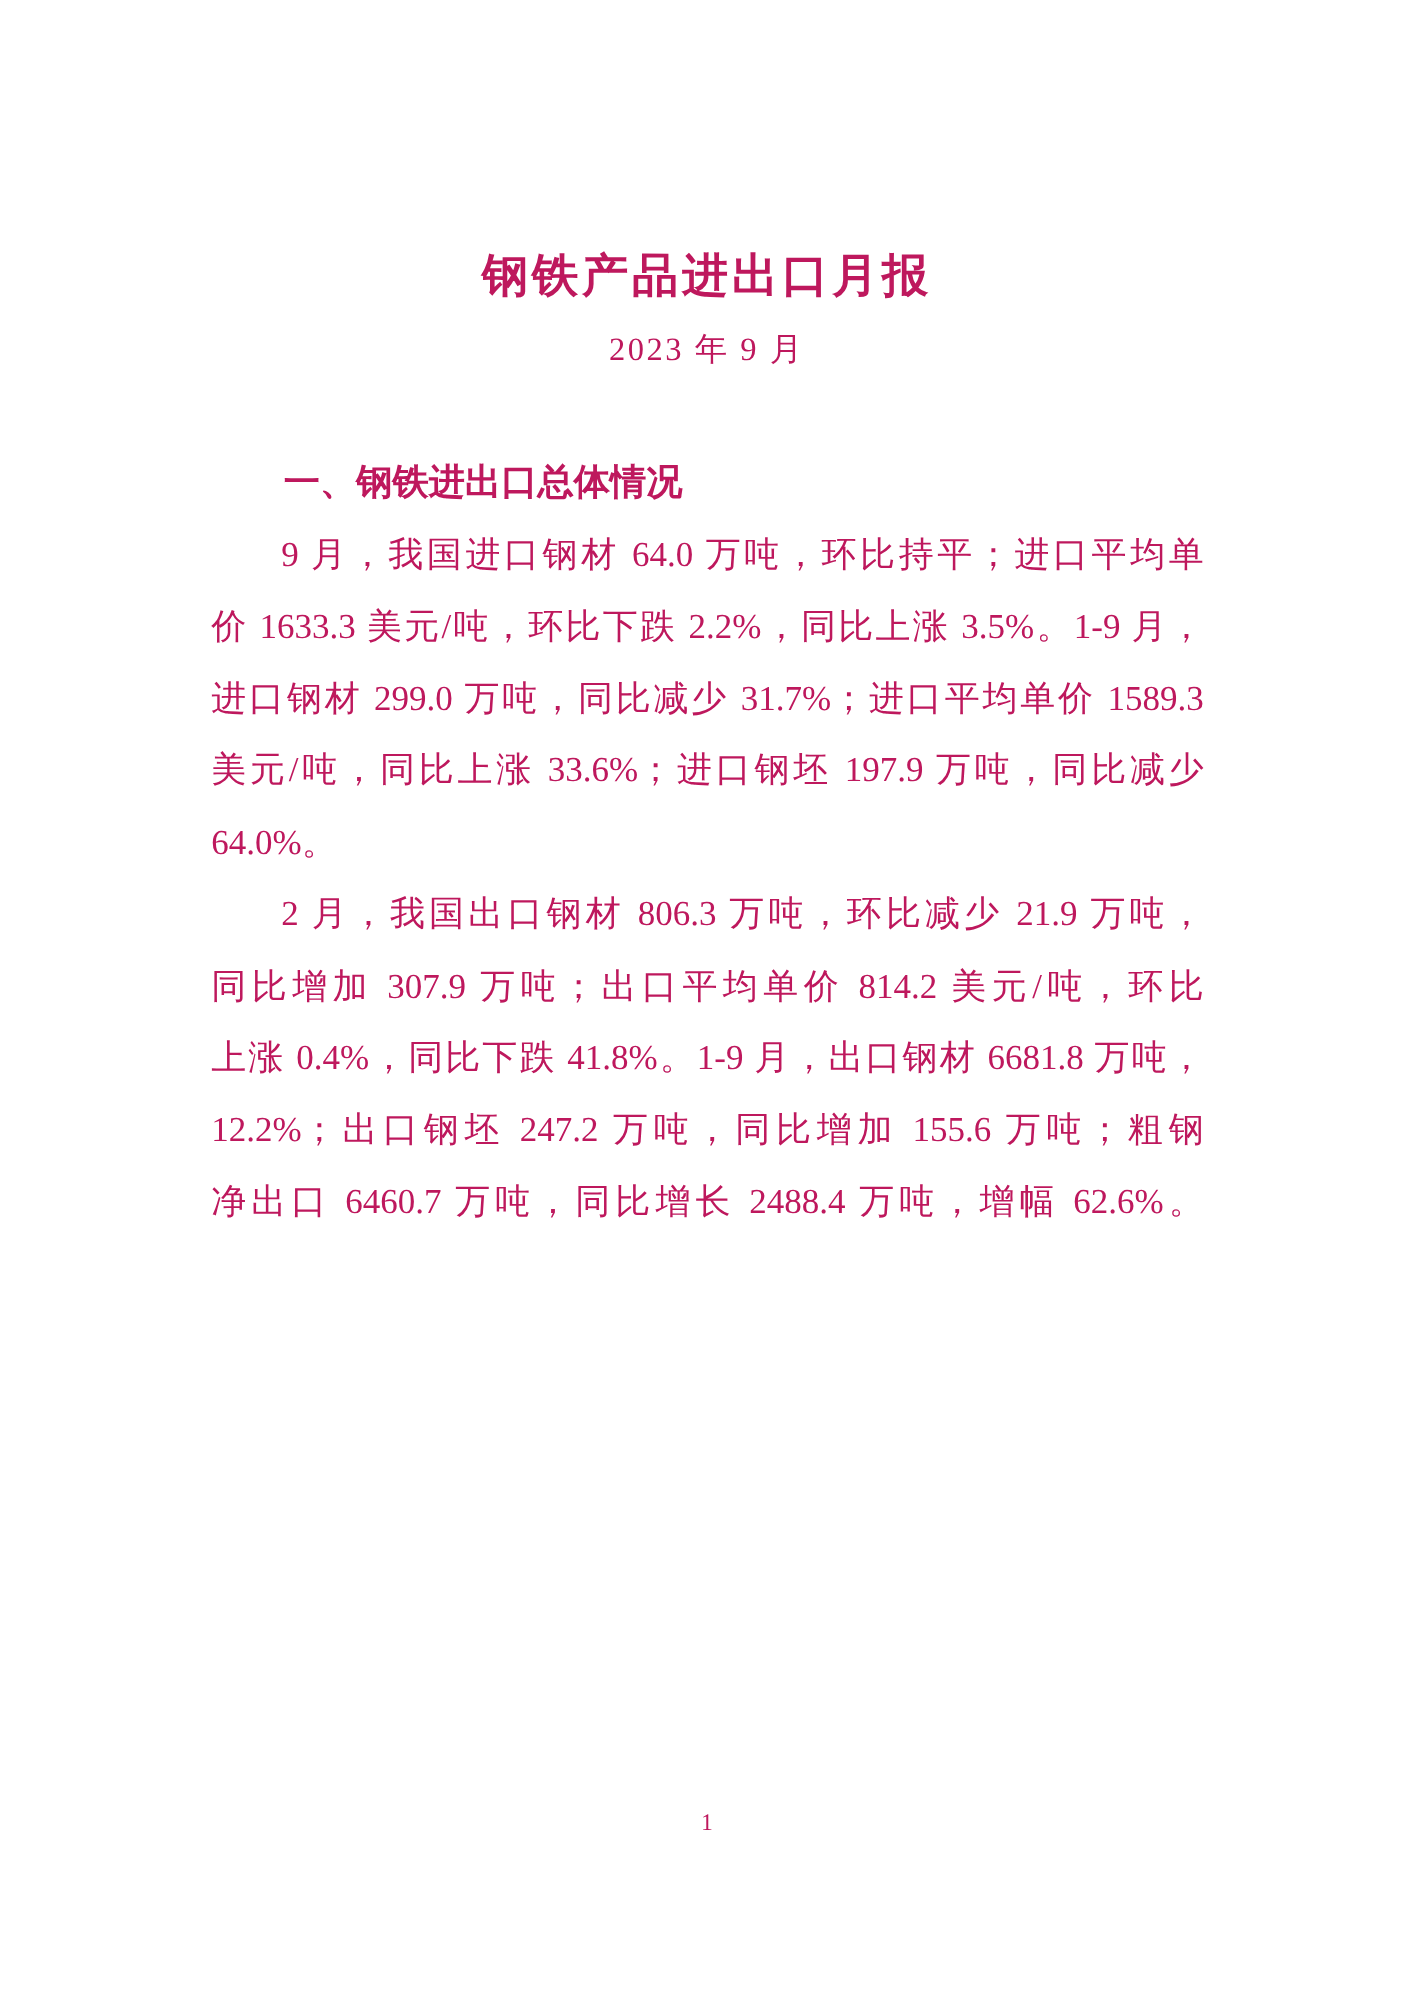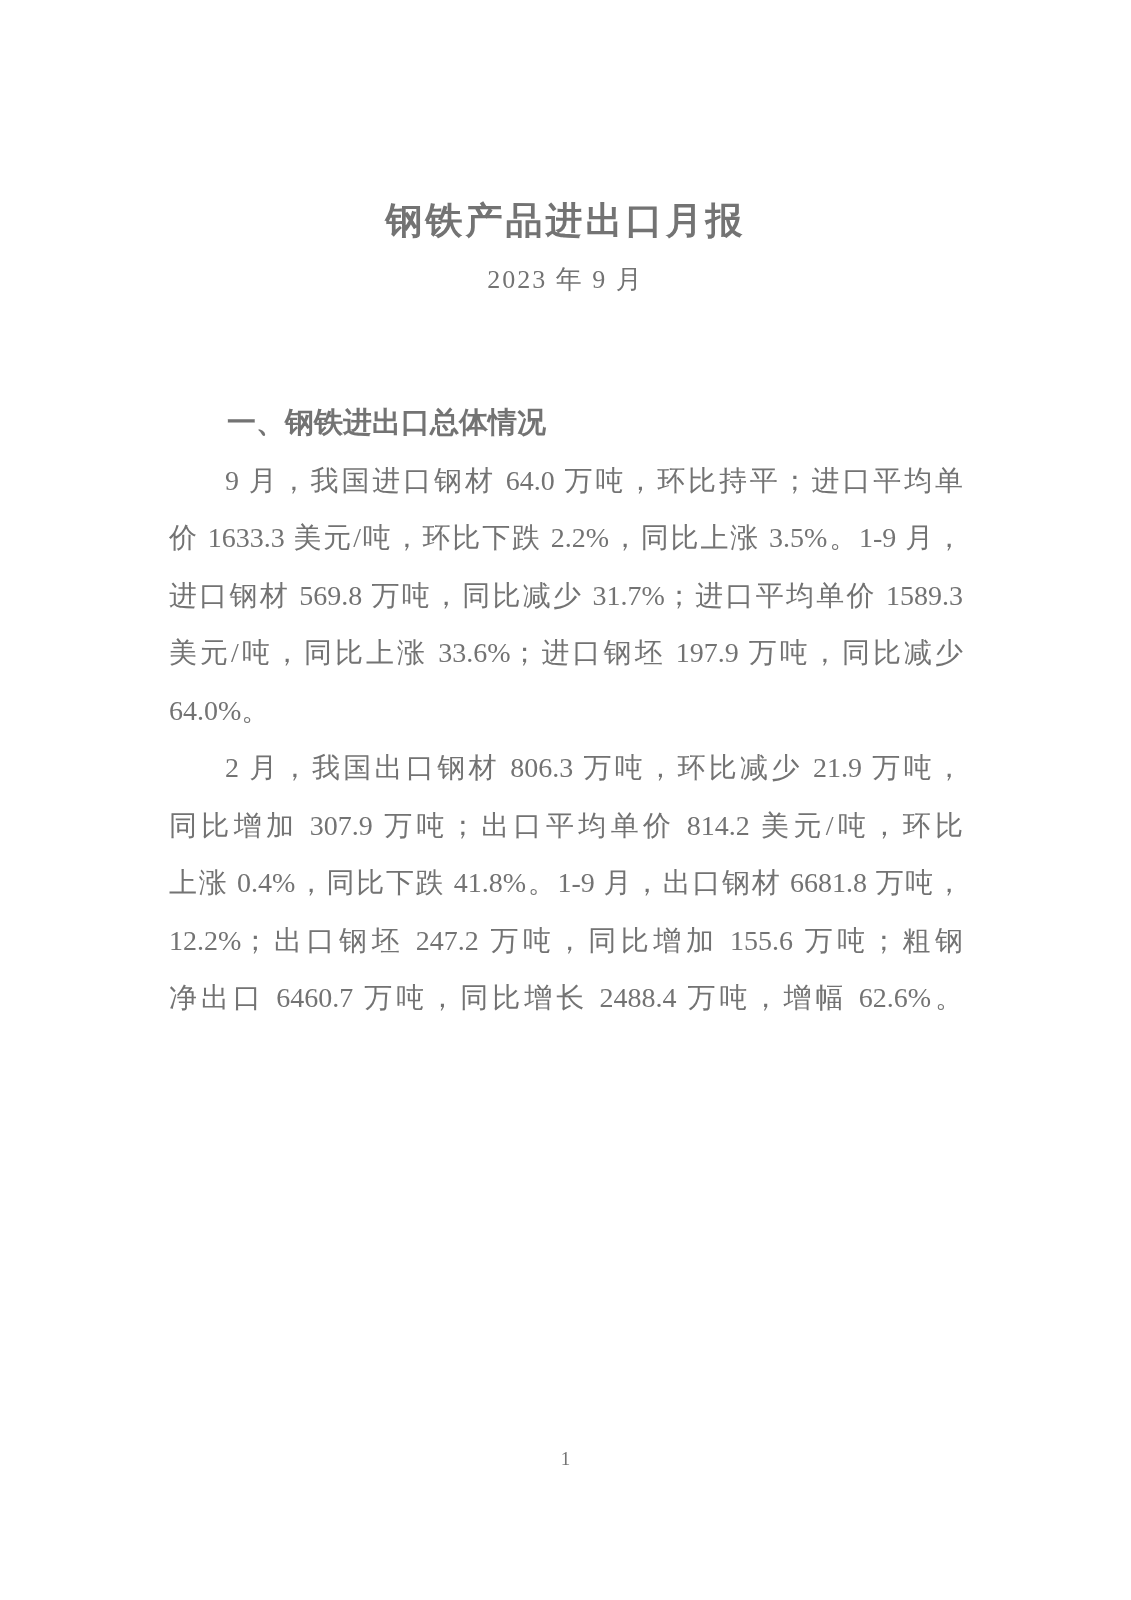--- a/index.html
+++ b/index.html
@@ -6,21 +6,21 @@
     margin: 0;
     padding: 0;
     background: #e8e8e8;
   }
   .page {
     position: relative;
     width: 1131px;
     height: 1600px;
     margin: 0 auto;
     background: #ffffff;
-    color: #737373;
+    color: #be185d;
     overflow: hidden;
   }
   .doc-title {
     position: absolute;
     top: 196px;
     left: 0;
     width: 100%;
     margin: 0;
     text-align: center;
     font-family: "Liberation Serif", "DejaVu Serif", serif;
@@ -35,21 +35,21 @@
     width: 100%;
     text-align: center;
     font-family: "Liberation Serif", "DejaVu Serif", serif;
     font-weight: 400;
     font-size: 26px;
     letter-spacing: 2px;
   }
   .content {
     position: absolute;
     left: 169px;
-    top: 394px;
+    top: 358px;
     width: 794px;
   }
   .section-heading {
     height: 57.5px;
     line-height: 57.5px;
     padding-left: 58px;
     font-family: "Liberation Sans", "DejaVu Sans", sans-serif;
     font-weight: 700;
     font-size: 29px;
     white-space: nowrap;
@@ -86,21 +86,21 @@
   <h1 class="doc-title">钢铁产品进出口月报</h1>
 
   <div class="doc-date">2023 年 9 月</div>
 
   <div class="content">
 
     <div class="section-heading">一、钢铁进出口总体情况</div>
 
     <div class="line indent">9 月，我国进口钢材 64.0 万吨，环比持平；进口平均单</div>
     <div class="line">价 1633.3 美元/吨，环比下跌 2.2%，同比上涨 3.5%。1-9 月，</div>
-    <div class="line">进口钢材 569.8 万吨，同比减少 31.7%；进口平均单价 1589.3</div>
+    <div class="line">进口钢材 299.0 万吨，同比减少 31.7%；进口平均单价 1589.3</div>
     <div class="line">美元/吨，同比上涨 33.6%；进口钢坯 197.9 万吨，同比减少</div>
     <div class="line last">64.0%。</div>
 
     <div class="line indent">2 月，我国出口钢材 806.3 万吨，环比减少 21.9 万吨，</div>
     <div class="line">同比增加 307.9 万吨；出口平均单价 814.2 美元/吨，环比</div>
     <div class="line">上涨 0.4%，同比下跌 41.8%。1-9 月，出口钢材 6681.8 万吨，</div>
     <div class="line">12.2%；出口钢坯 247.2 万吨，同比增加 155.6 万吨；粗钢</div>
     <div class="line">净出口 6460.7 万吨，同比增长 2488.4 万吨，增幅 62.6%。</div>
 
   </div>

